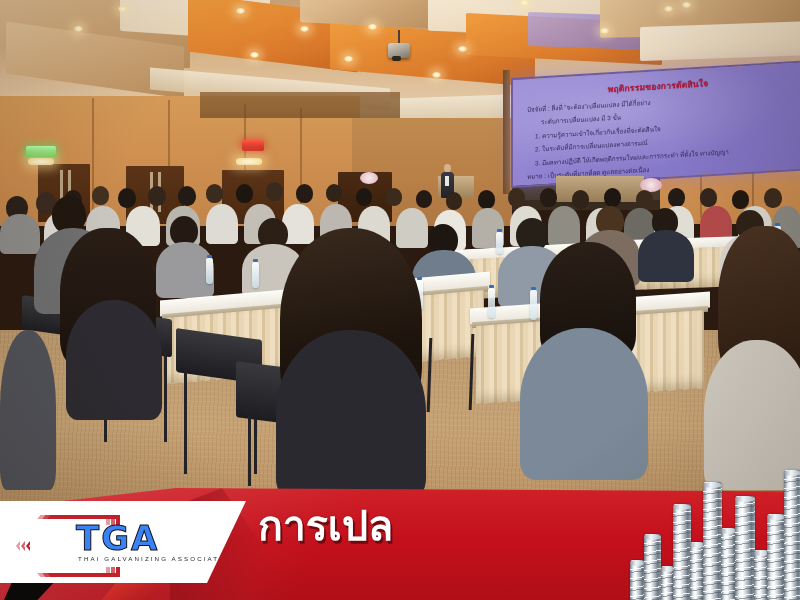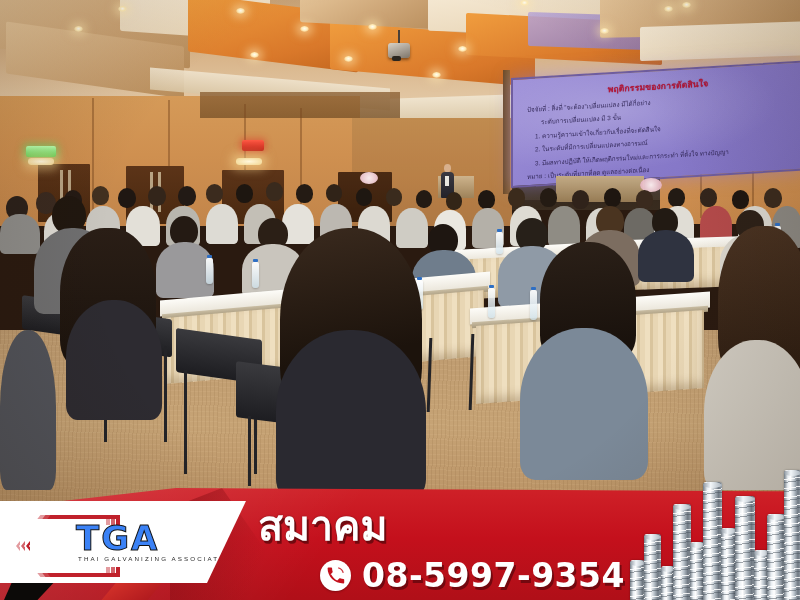--- a/index.html
+++ b/index.html
@@ -400,32 +400,23 @@
       <div id="logo-mark">
         <div class="hexring" style="left:0;opacity:.45;"></div>
         <div class="hexring" style="left:5px;opacity:.7;"></div>
         <div class="hexring" style="left:10px;"></div>
         <div class="tga-text">TGA</div>
         <div class="tga-sub">THAI GALVANIZING ASSOCIATION</div>
       </div>
     </div>
 
     <div id="headline">
-      <span class="th-big">สมาคม</span>
-    </div>
-
-    <div id="phone-row">
-      <span id="phone-icon">
-        <svg width="19" height="19" viewBox="0 0 24 24" aria-hidden="true">
-          <path fill="#c4101c" d="M6.6 10.8c1.7 3.3 4.3 5.9 7.6 7.6l2.5-2.5c.3-.3.8-.4 1.2-.3 1.3.4 2.7.7 4.1.7.6 0 1 .4 1 1V21c0 .6-.4 1-1 1C10.6 22 2 13.4 2 2.9c0-.6.4-1 1-1h3.7c.6 0 1 .4 1 1 0 1.4.2 2.8.7 4.1.1.4 0 .9-.3 1.2l-2.5 2.6z"></path>
-          <path fill="#c4101c" d="M15.5 1.6c3.6.6 6.4 3.4 7 7l-1.5.3c-.5-2.9-2.8-5.2-5.7-5.7l.2-1.6z" opacity=".85"></path>
-        </svg>
-      </span>
-      <span id="phone-num">08-5997-9354</span>
-    </div>
+      <span class="th-big">การเปล</span>
+    </div>
+
 
     <div id="bars">
       <div class="bar" style="left:2px;  width:15px;height:40px;">
           <div class="bar-cap"></div>
         </div>
       <div class="bar" style="left:16px; width:17px;height:66px;">
           <div class="bar-cap"></div>
         </div>
       <div class="bar" style="left:33px; width:14px;height:34px;">
           <div class="bar-cap"></div>

